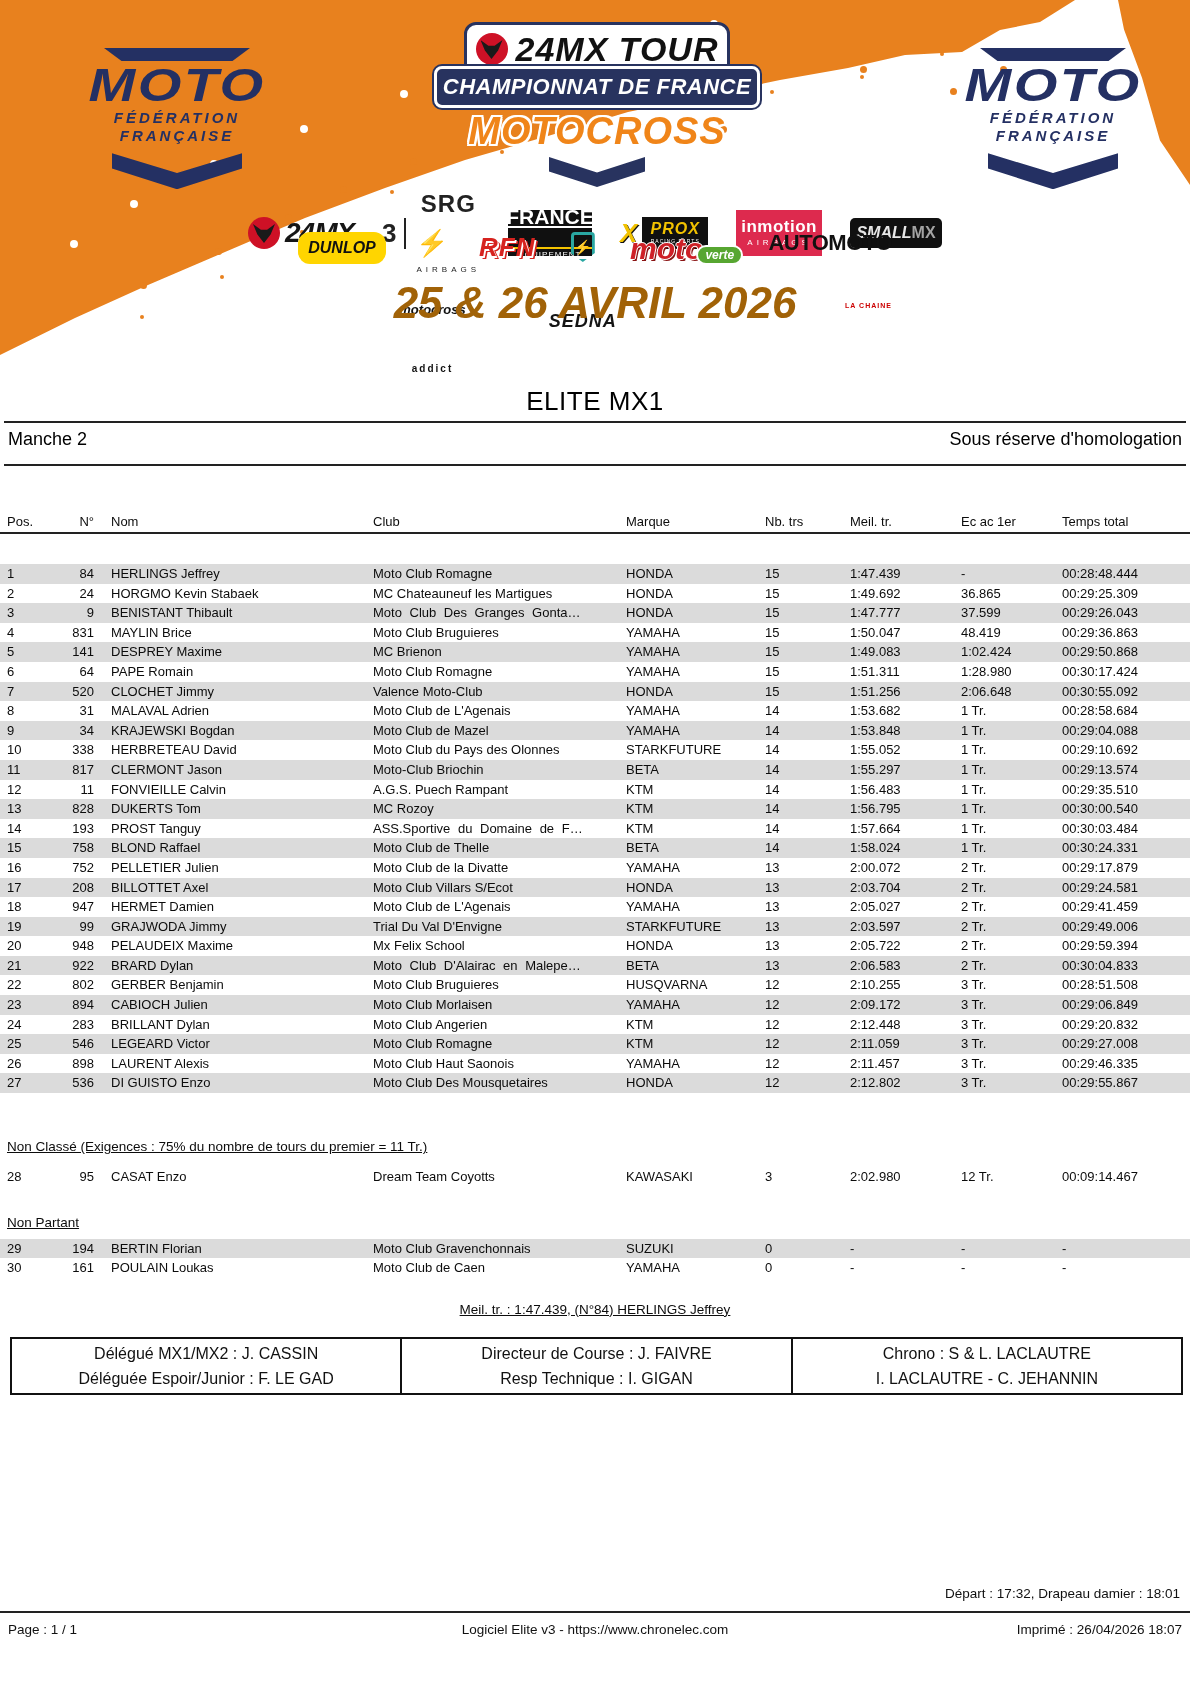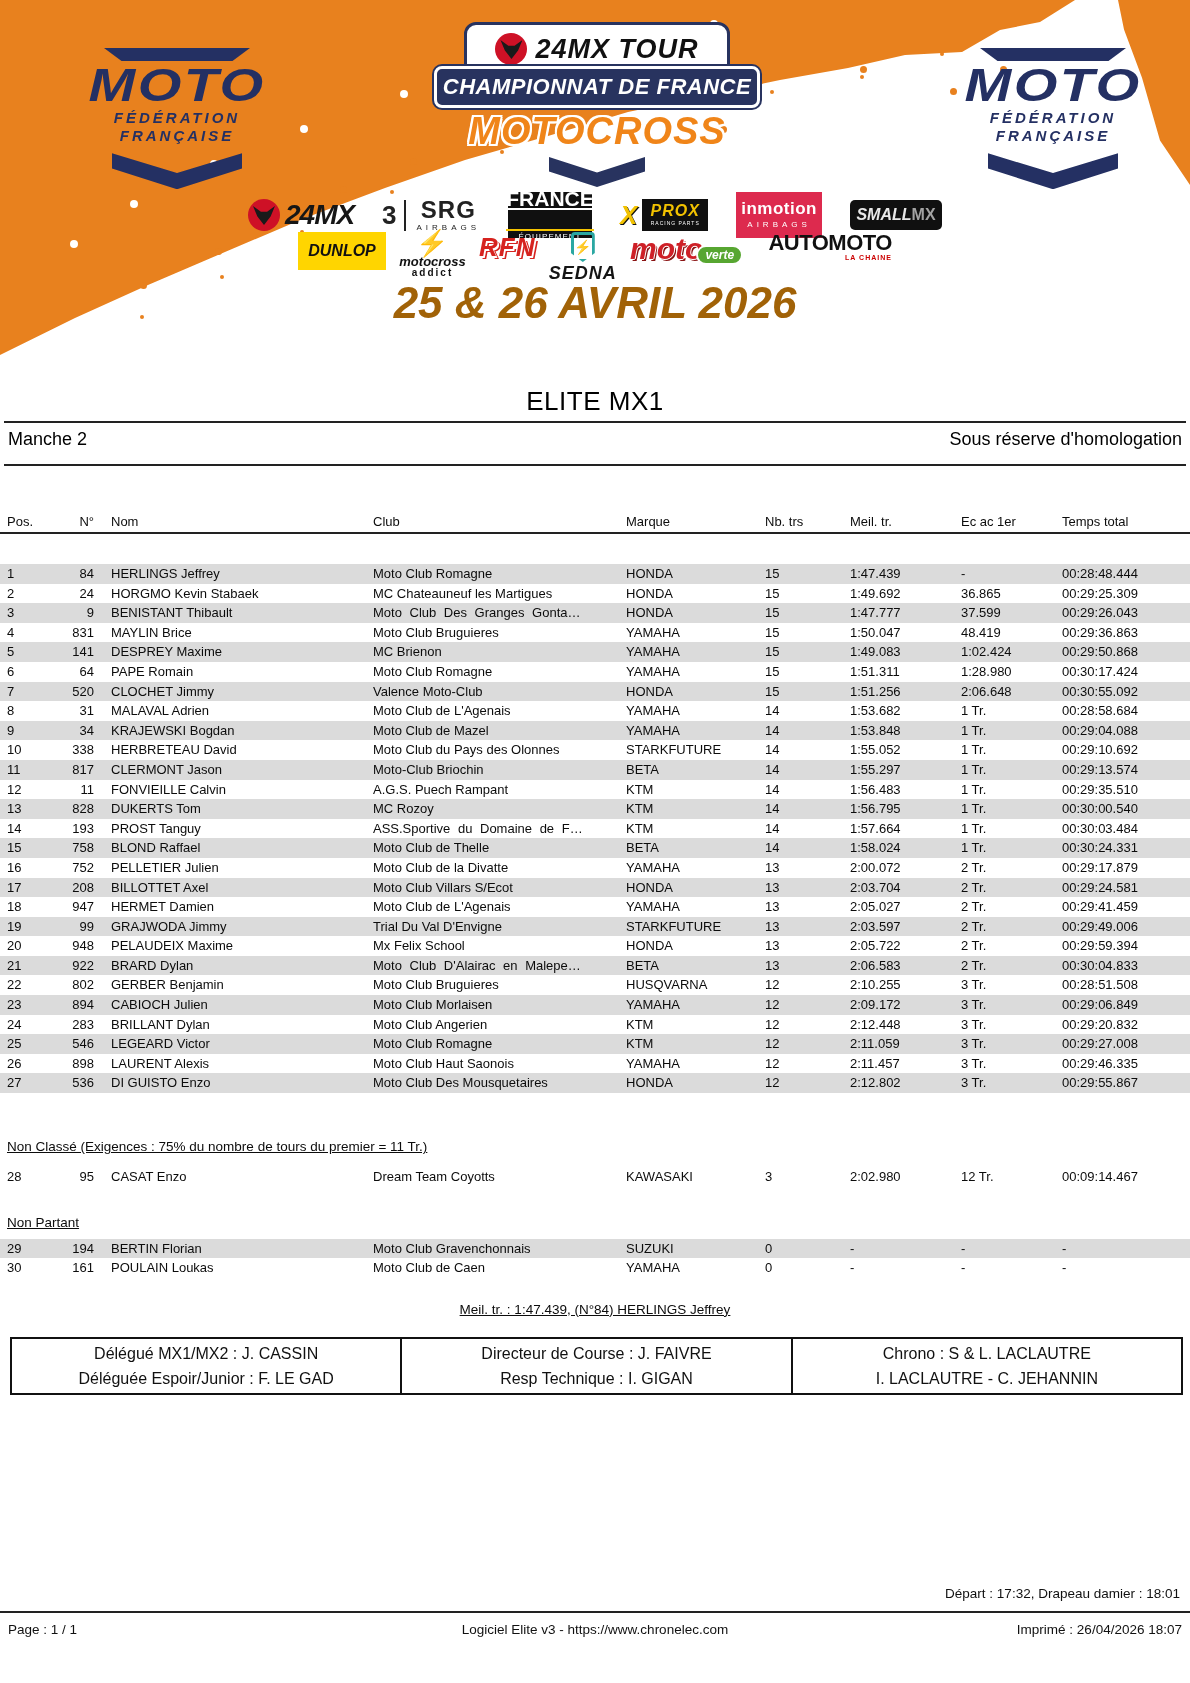--- a/index.html
+++ b/index.html
@@ -42,59 +42,59 @@
   .moto-word { font-size:46px; font-weight:800; font-style:italic; letter-spacing:2px;
     transform:scaleX(1.22); transform-origin:center; line-height:1.05; }
   .moto-sub { font-size:15px; font-weight:700; font-style:italic; letter-spacing:3px; line-height:1.2; }
   .moto-chevron { width:130px; height:36px; margin:8px auto 0; background:#243063;
     clip-path:polygon(0 0,50% 55%,100% 0,100% 42%,50% 100%,0 42%); }
   
   .badge { position:absolute; left:434px; top:22px; width:326px; }
   .badge-top { position:relative; z-index:2; margin:0 30px; height:54px; background:#fff;
     border:3px solid #28335F; border-radius:12px; display:flex; align-items:center;
     justify-content:center; gap:8px; }
-  .badge-top-label { font-size:27px; font-weight:800; font-style:italic; color:#111; letter-spacing:1px; }
+  .badge-top-label { font-size:34px; font-weight:800; font-style:italic; color:#111; letter-spacing:1px; }
   .devil { width:32px; height:32px; border-radius:50%; background:#CE1126; position:relative; flex:0 0 auto; }
   .devil::before { content:""; position:absolute; left:5px; right:5px; top:7px; bottom:6px; background:#1a1a1a;
     clip-path:polygon(0 0, 20% 55%, 50% 100%, 80% 55%, 100% 0, 64% 30%, 36% 30%); }
   .badge-mid { position:relative; z-index:3; margin-top:-10px; height:42px; background:#28335F;
     border:3px solid #fff; border-radius:8px; box-shadow:0 0 0 2px #28335F;
     display:flex; align-items:center; justify-content:center; }
   .badge-mid-label { color:#fff; font-size:22px; font-weight:800; font-style:italic; letter-spacing:0.5px; white-space:nowrap; }
   .badge-moto { margin-top:2px; text-align:center; font-size:38px; font-weight:800; font-style:italic;
     letter-spacing:1px; color:#F08519;
     text-shadow:2px 0 #fff,-2px 0 #fff,0 2px #fff,0 -2px #fff,2px 2px #fff,-2px -2px #fff,2px -2px #fff,-2px 2px #fff; }
   .badge-chevron { width:96px; height:30px; margin:4px auto 0; background:#28335F;
     clip-path:polygon(0 0,50% 52%,100% 0,100% 48%,50% 100%,0 48%); }
   
   .sponsors-r1 { position:absolute; top:192px; left:248px; width:694px; display:flex;
     align-items:center; justify-content:space-between; }
   .sponsors-r2 { position:absolute; top:232px; left:298px; width:594px; display:flex;
     align-items:flex-start; justify-content:space-between; }
   .sp { display:flex; align-items:center; gap:5px; }
   .sp-24mx-text { font-size:28px; font-weight:800; font-style:italic; color:#161616; letter-spacing:-1px; }
-  .sp-col { display:flex; flex-direction:column; align-items:center; line-height:1; }
+  .sp-col { display:flex; flex-direction:column; align-items:center; line-height:1;gap:48px; }
   .sp-srg-pre { font-size:26px; font-weight:800; color:#222; border-right:2px solid #222; padding-right:7px; margin-right:6px; }
   .sp-srg-main { font-size:24px; font-weight:800; color:#222; letter-spacing:1px; }
   .sp-srg-sub { font-size:8px; letter-spacing:4px; color:#222; margin-top:2px; }
   .sp-box { display:flex; flex-direction:column; align-items:center; justify-content:center; line-height:1.05; }
   .sp-france { width:84px; height:46px; background:#101010; color:#fff; }
   .sp-france-t1 { font-size:21px; font-weight:800; border-bottom:2px solid #F5C400; padding-bottom:19px;text-decoration:underline; }
   .sp-france-t2 { font-size:8px; letter-spacing:1px; margin-top:2px; }
   .sp-prox-x { font-size:26px; font-weight:900; font-style:italic; color:#F2C200; text-shadow:1px 1px 0 #111; }
   .sp-prox { width:66px; height:32px; background:#101010; }
   .sp-prox-t { font-size:16px; font-weight:900; font-style:italic; color:#F2C200; letter-spacing:1px; }
   .sp-prox-s { font-size:5px; color:#fff; letter-spacing:1px; margin-top:1px; }
   .sp-inmotion { width:86px; height:46px; background:#DD2A4E; color:#fff; }
   .sp-inmotion-t { font-size:17px; font-weight:700; letter-spacing:0.5px; }
   .sp-inmotion-s { font-size:8px; letter-spacing:4px; margin-top:3px; }
   .sp-smallmx { width:92px; height:30px; background:#101010; border-radius:5px; flex-direction:row; display:flex; align-items:center; justify-content:center; }
   .sp-small { color:#e8e8e8; font-size:16px; font-weight:900; font-style:italic; }
   .sp-mx { color:#a3a3a3; font-size:16px; font-weight:900; }
-  .sp-dunlop { width:88px; height:38px; background:#FFD500; display:flex; align-items:center; justify-content:center; }
+  .sp-dunlop { width:88px; height:32px; background:#FFD500; display:flex; align-items:center; justify-content:center;border-radius:12px; }
   .sp-dunlop-t { font-size:16px; font-weight:900; font-style:italic; color:#111; letter-spacing:0; }
   .sp-bolt { font-size:26px; color:#111; line-height:0.9; }
   .sp-mxa-t1 { font-size:13px; font-weight:900; font-style:italic; color:#111; }
   .sp-mxa-t2 { font-size:10px; font-weight:700; color:#111; letter-spacing:2px; }
   .sp-rfn { font-size:26px; font-weight:900; font-style:italic; color:#D6231F;
     text-shadow:1.5px 1.5px 0 #fff, 3px 3px 0 #D6231F; letter-spacing:1px; }
   .sp-sedna-shield { width:24px; height:30px; border:3px solid #2AA7A2; border-radius:4px;
     clip-path:polygon(0 0,100% 0,100% 70%,50% 100%,0 70%); display:flex; align-items:center; justify-content:center;
     color:#2AA7A2; font-size:14px; }
   .sp-sedna-t { font-size:18px; font-weight:900; font-style:italic; color:#151515; letter-spacing:1px; margin-top:2px; }

